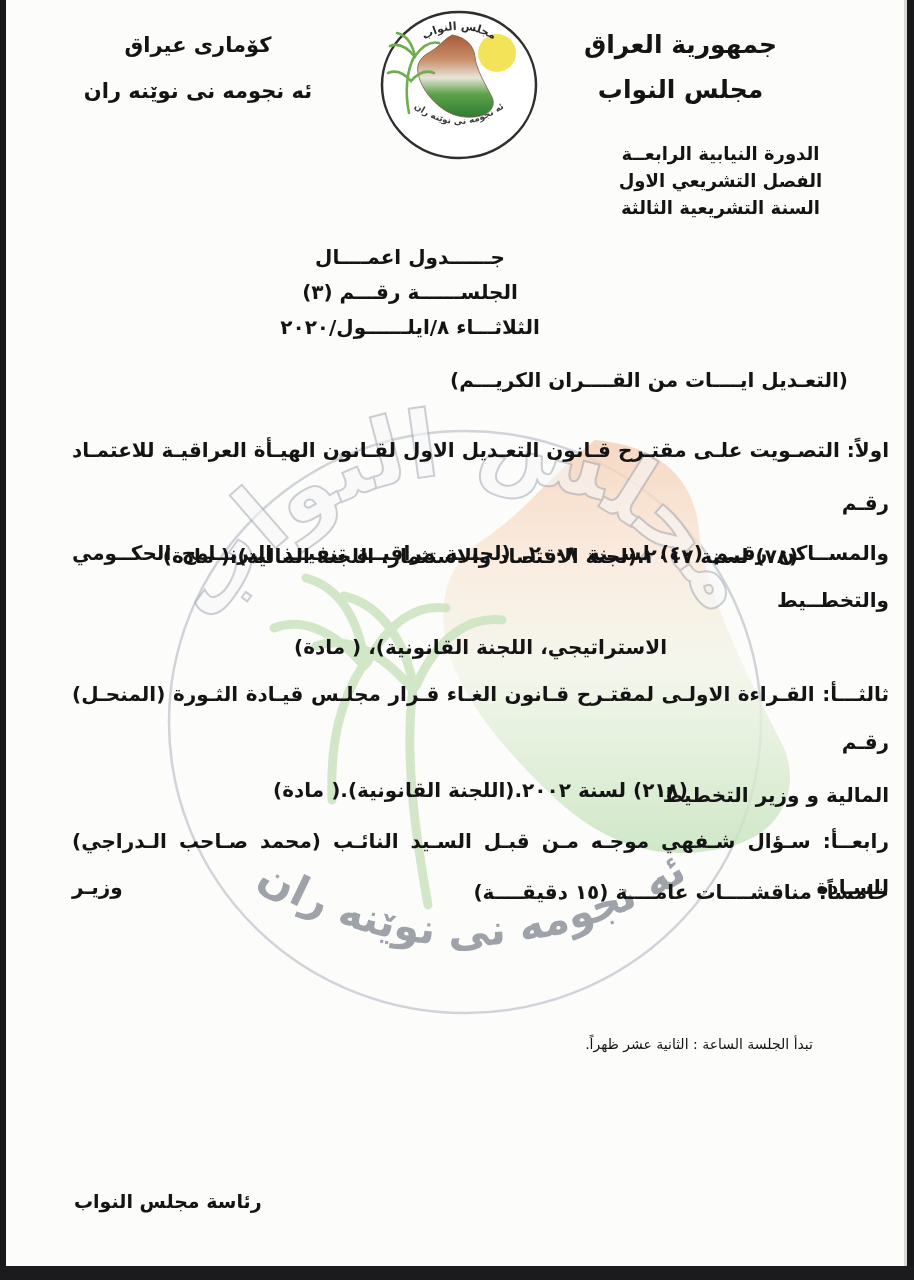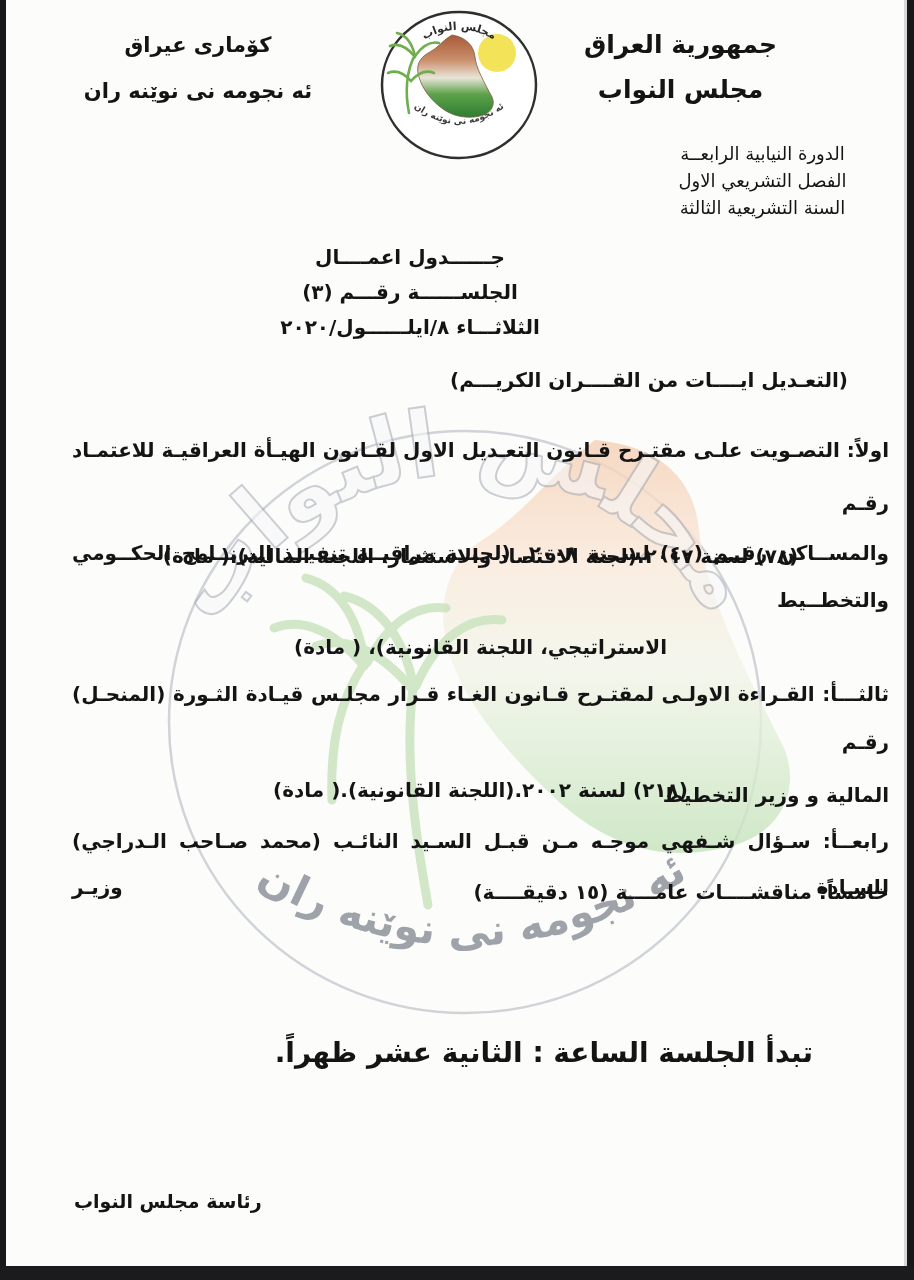--- a/index.html
+++ b/index.html
@@ -26,42 +26,42 @@
   
   .content{position:absolute;inset:0;z-index:2;}
 
   .hdr-ku{position:absolute;top:22px;left:78px;width:240px;text-align:center;
     font-weight:bold;font-size:21px;line-height:46px;letter-spacing:0;}
   .hdr-ar{position:absolute;top:22px;left:568px;width:225px;text-align:center;
     font-weight:bold;font-size:25px;line-height:45px;}
   .emblem{position:absolute;left:378px;top:5px;}
 
   .session-info{position:absolute;top:140px;left:613px;width:215px;text-align:center;
-    font-weight:normal;font-size:18px;line-height:27px;margin-left:42px;}
+    font-weight:bold;font-size:18px;line-height:27px;}
 
   .title-block{position:absolute;top:240px;left:230px;width:360px;text-align:center;
     font-weight:bold;font-size:20px;line-height:35px;}
 
   .opening-line{position:absolute;top:368px;right:66px;font-weight:bold;font-size:20px;text-align:right;}
 
   .agenda{position:absolute;right:25px;width:817px;top:0;height:100%;}
   .item{position:absolute;right:0;width:100%;font-weight:bold;font-size:20px;}
   .line{display:block;width:100%;}
   .j{text-align:justify;text-align-last:justify;}
   .c{text-align:center;}
   .r-indent{text-align:right;padding-left:0;box-sizing:border-box;padding-right:0;width:769px;}
   .r-small-indent{text-align:right;box-sizing:border-box;padding-left:0;width:777px;margin-right:auto;margin-left:40px;}
 
   .item1{top:424px;line-height:53px;}
   .item2{top:530px;line-height:47px;}
   .item3{top:670px;line-height:48px;}
   .item4{top:772px;line-height:46px;}
   .item5{top:872px;line-height:40px;}
 
-  .start-time{position:absolute;top:1036px;right:101px;font-weight:bold;font-size:28px;text-align:right;}
+  .start-time{position:absolute;top:1036px;right:101px;font-weight:normal;font-size:14px;text-align:right;}
   .signature{position:absolute;top:1190px;left:74px;font-weight:bold;font-size:19px;text-align:right;}
 </style>
 </head>
 <body>
 
 <div class="page">
 
   <svg class="watermark" width="914" height="1280" viewBox="0 0 914 1280">
     <defs>
       <linearGradient id="wmMap" x1="0" y1="0" x2="0" y2="1">

